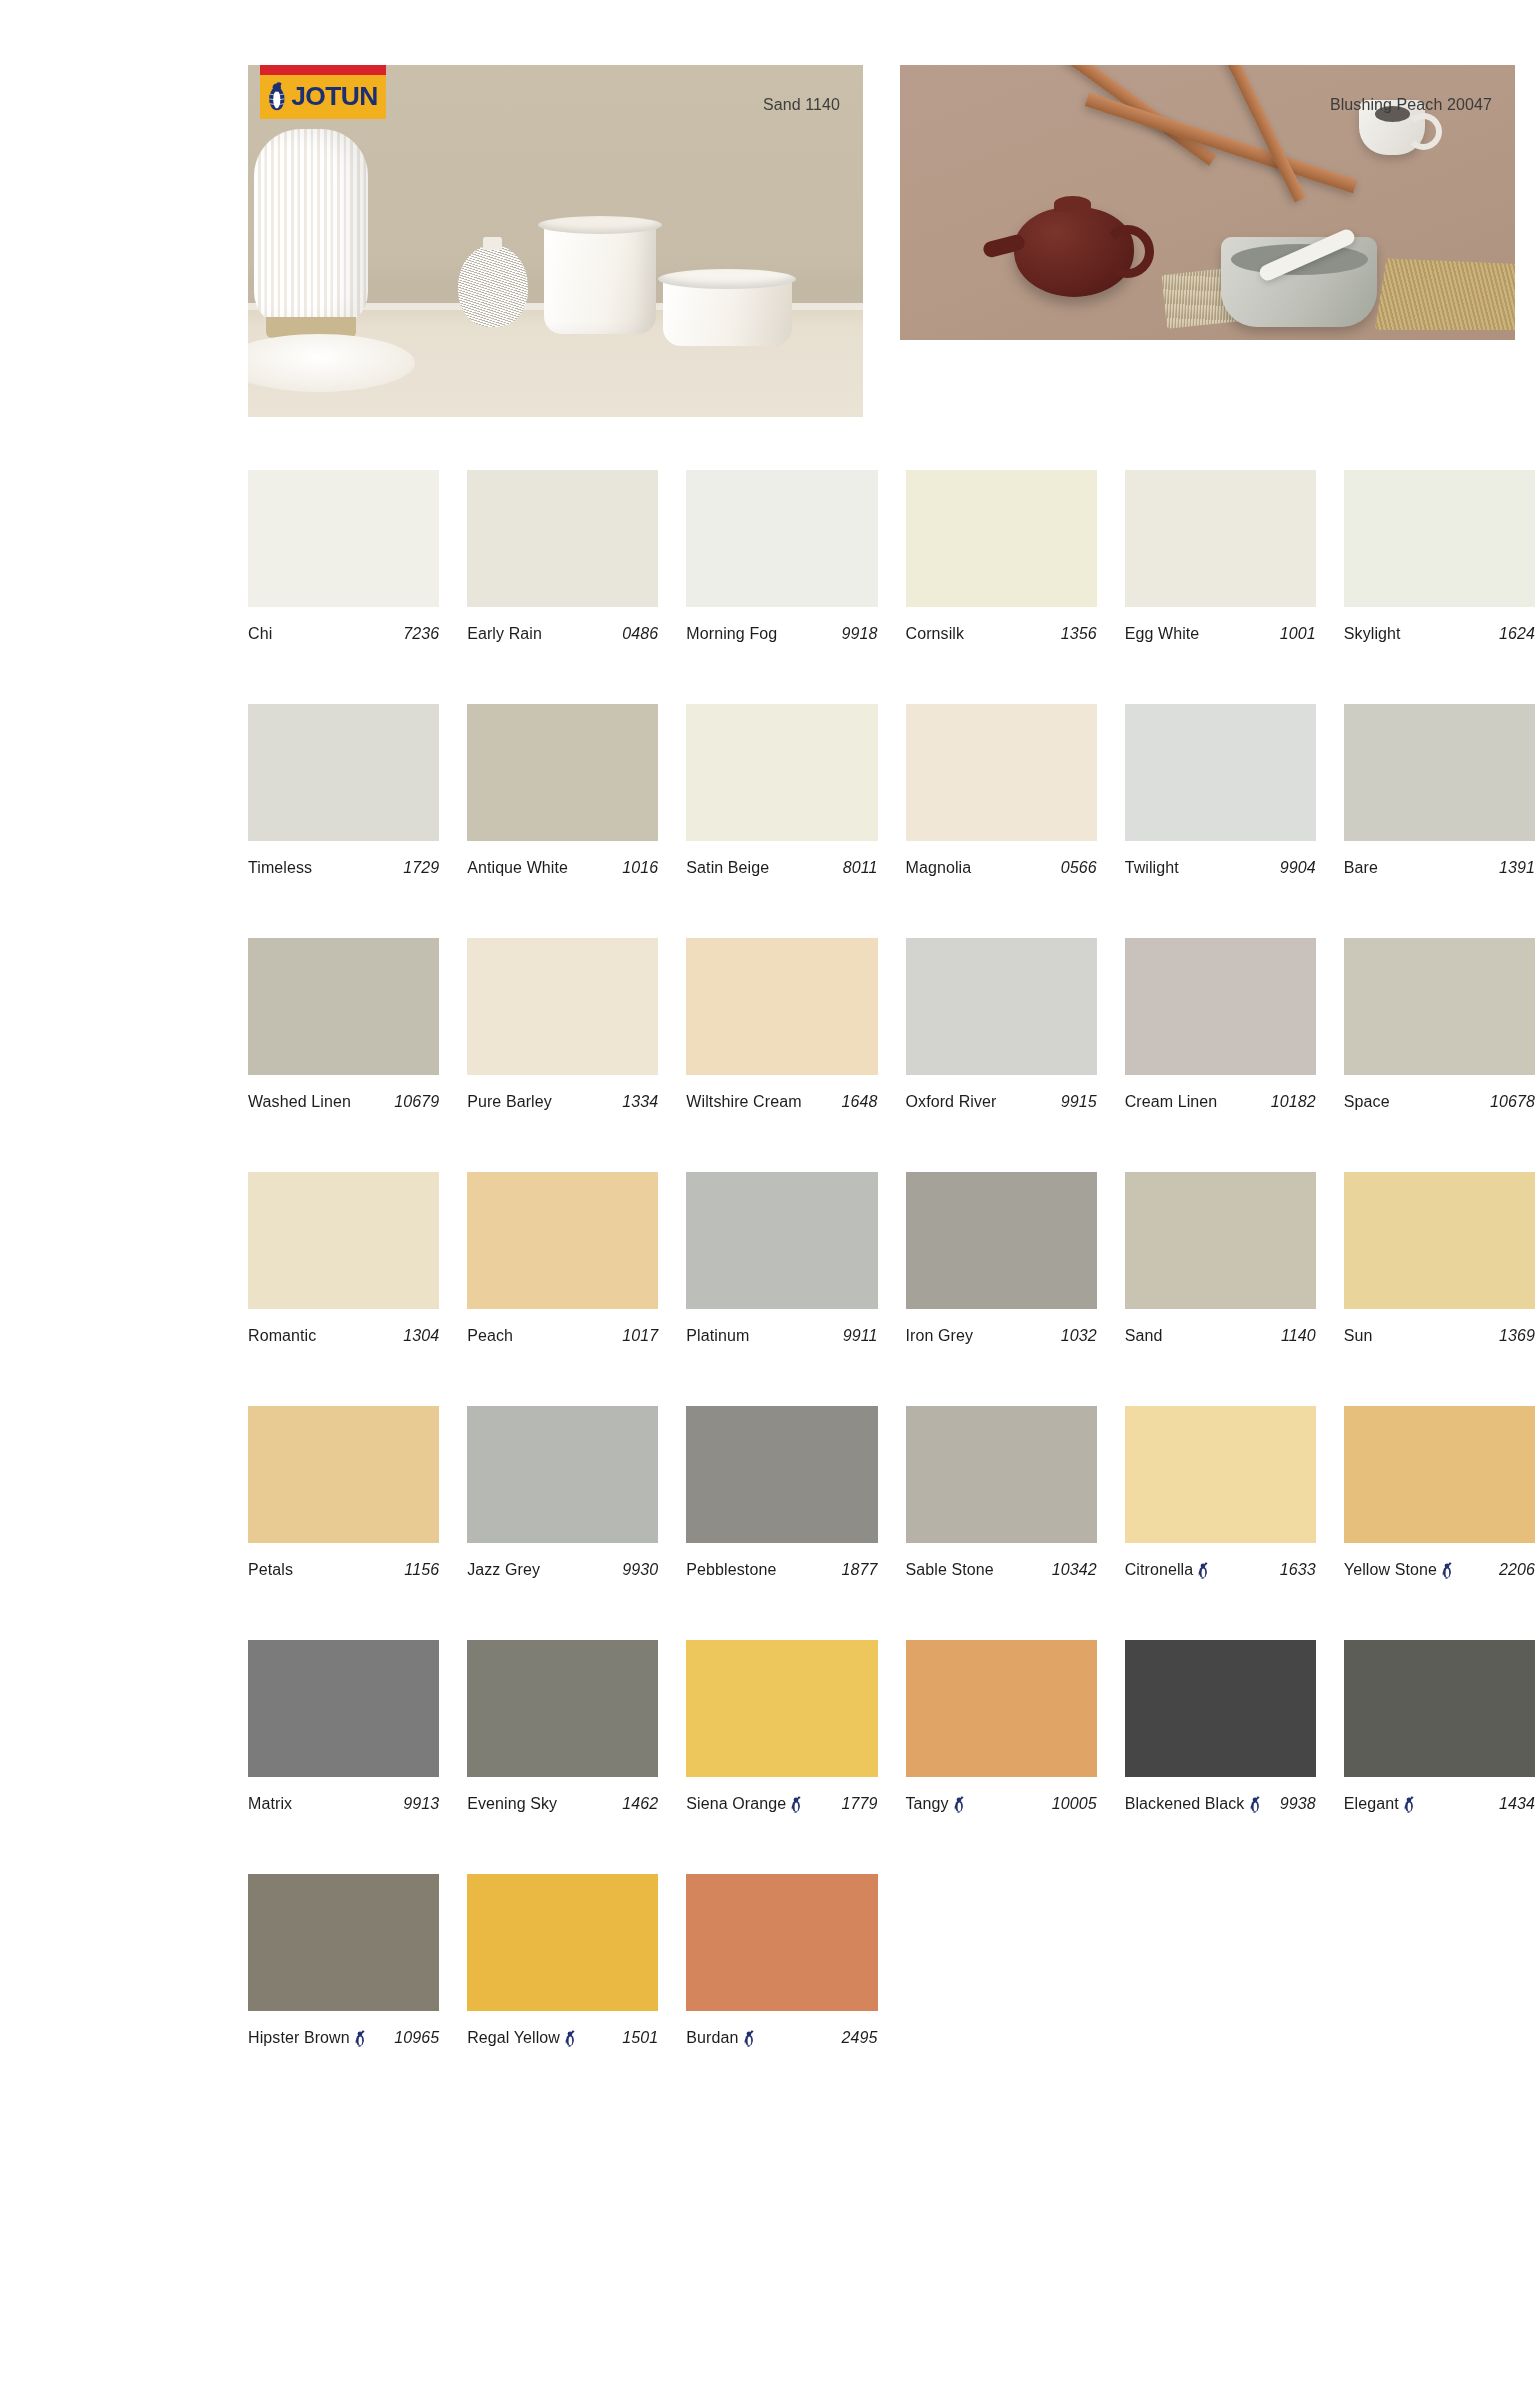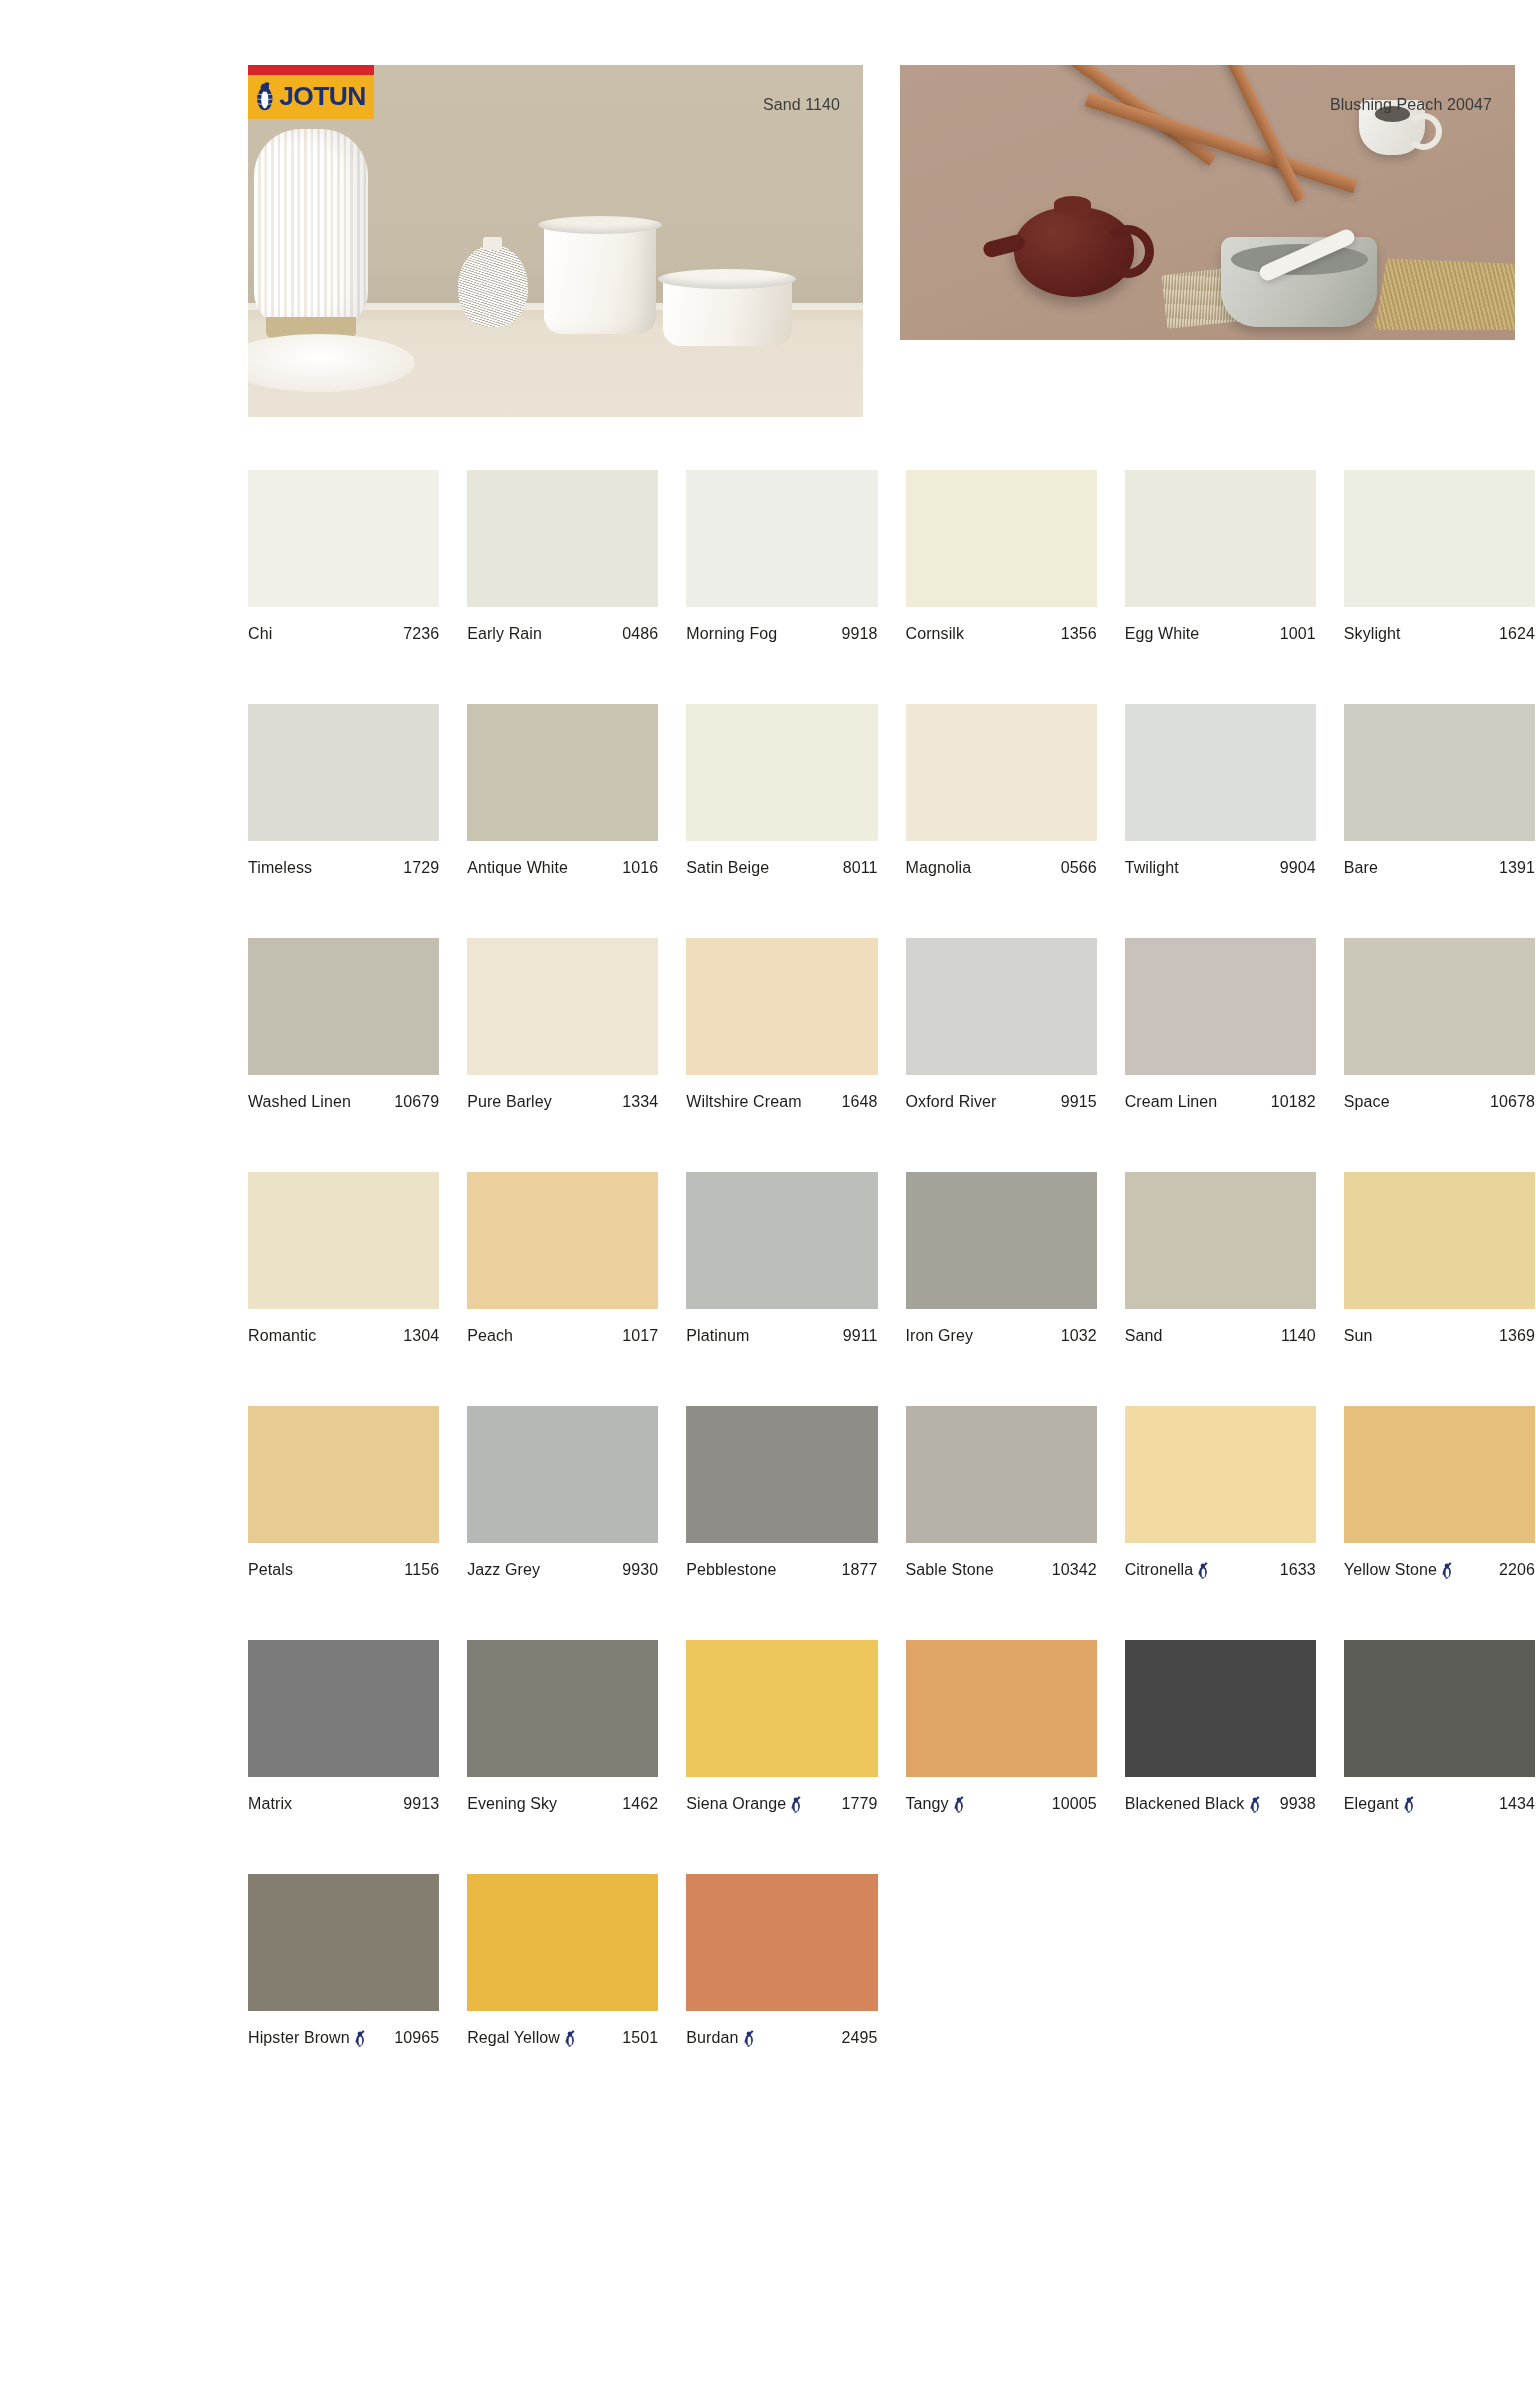--- a/index.html
+++ b/index.html
@@ -275,21 +275,21 @@
     font-size: 16px;
     color: #3e3e3e;
     letter-spacing: 0.1px;
     font-family: "Liberation Sans", sans-serif;
   }
   .hero-right .hero-label { color: #3b3b3b; }
 
   
   .logo {
     position: absolute;
-    left: 0;
+    left: 12px;
     top: 0;
     width: 126px;
     height: 65px;
     z-index: 5;
   }
   .logo .bar-red {
     position: absolute;
     left: 0; top: 0;
     width: 126px; height: 9.6px;
     background: #d8232a;
@@ -347,20 +347,21 @@
     letter-spacing: 0.1px;
     white-space: nowrap;
   }
   .caption .nm {
     display: inline-flex;
     align-items: center;
     gap: 4.2px;
   }
   .caption .code {
     text-align: center;
+    font-style: italic;
   }
   .peng {
     display: inline-block;
     width: 12px;
     height: 17px;
     vertical-align: -3.6px;
     flex: none;
   }
 </style>
 </head>

